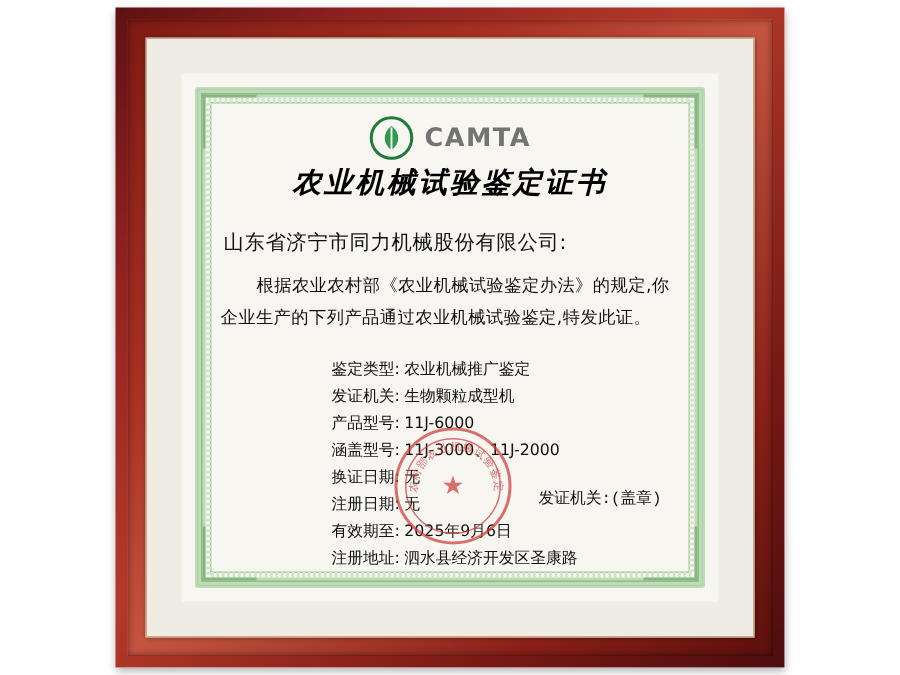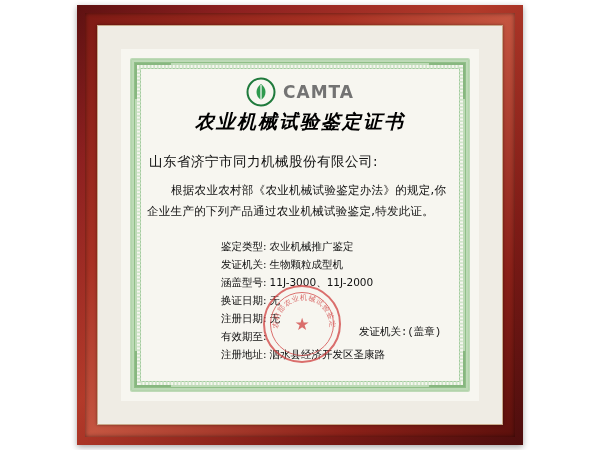--- a/index.html
+++ b/index.html
@@ -286,33 +286,38 @@
         <div class="fields">
           <div class="field-row">
             <span class="field-label">鉴定类型:</span>
             <span class="field-value">农业机械推广鉴定</span>
           </div>
           <div class="field-row">
             <span class="field-label">发证机关:</span>
             <span class="field-value">生物颗粒成型机</span>
           </div>
           <div class="field-row">
+            <span class="field-label">产品型号:</span>
+            <span class="field-value">11J-6000</span>
+          </div>
+          <div class="field-row">
             <span class="field-label">涵盖型号:</span>
             <span class="field-value">11J-3000、11J-2000</span>
           </div>
           <div class="field-row">
             <span class="field-label">换证日期:</span>
             <span class="field-value">无</span>
           </div>
           <div class="field-row">
             <span class="field-label">注册日期:</span>
             <span class="field-value">无</span>
           </div>
           <div class="field-row">
             <span class="field-label">有效期至:</span>
+            <span class="field-value">2025年9月6日</span>
           </div>
           <div class="field-row">
             <span class="field-label">注册地址:</span>
             <span class="field-value">泗水县经济开发区圣康路</span>
           </div>
         </div>
 
         <div class="sign-block">
           <div class="seal">
             <div class="seal-inner"></div>

